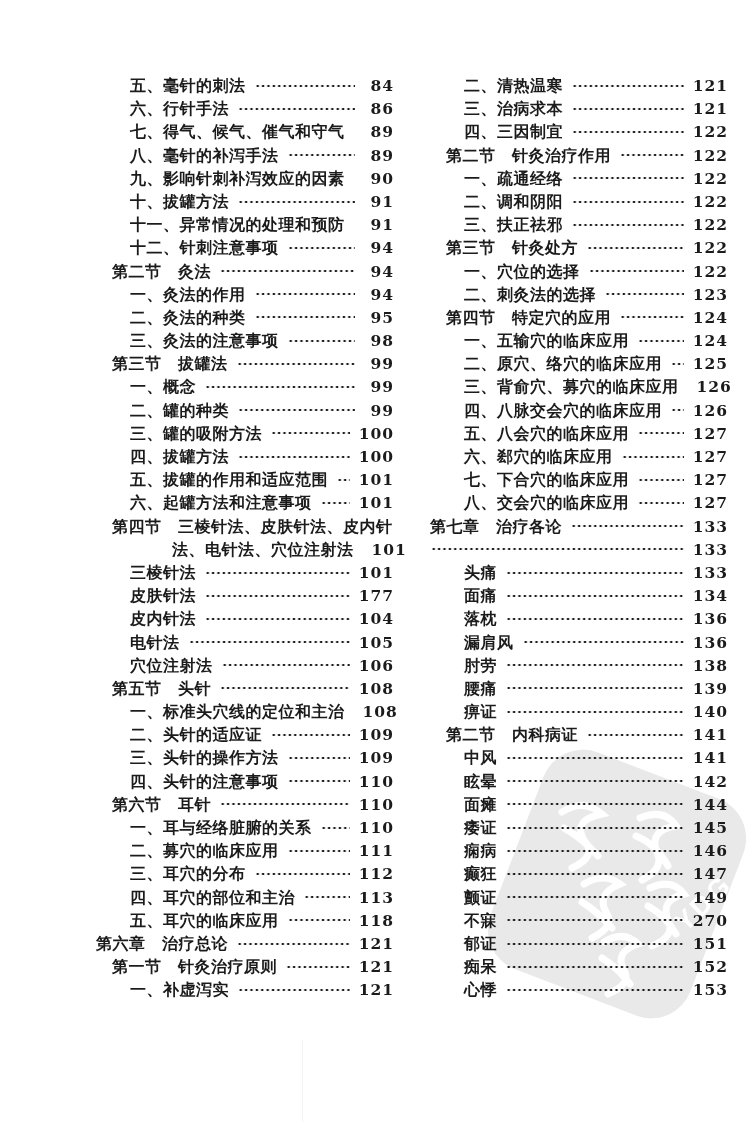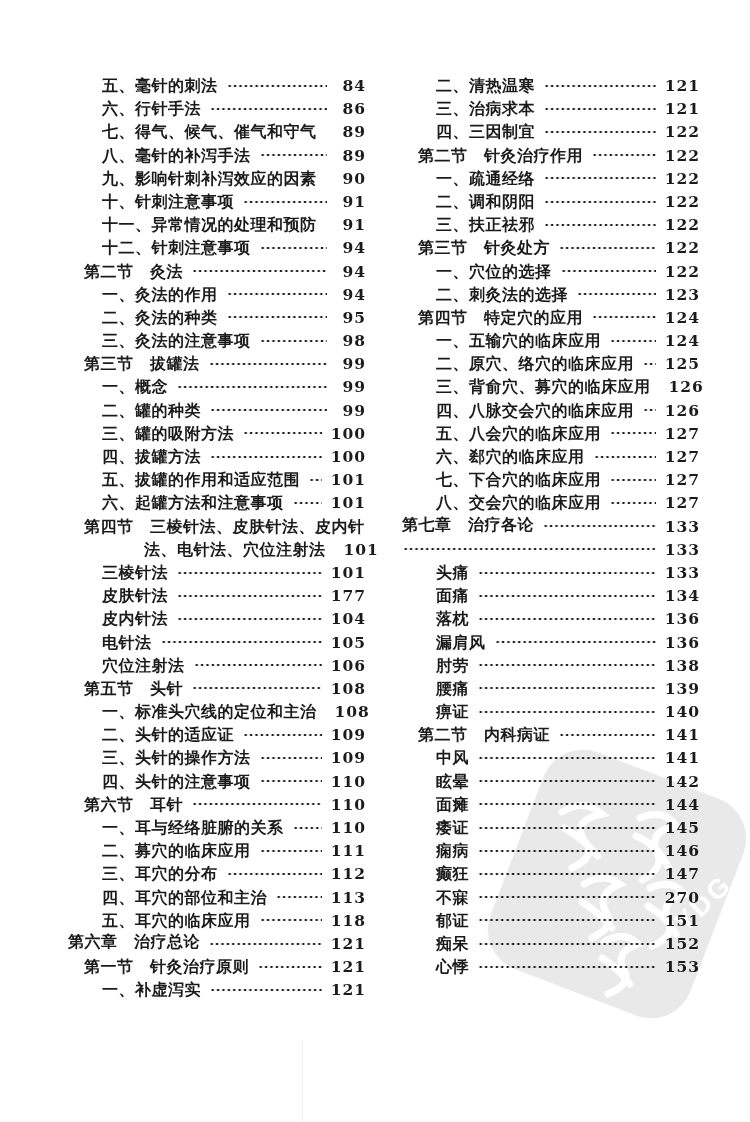--- a/index.html
+++ b/index.html
@@ -26,35 +26,35 @@
   .wm-glyphs { position:absolute; inset:0; }
   .wm-letters {
     position:absolute; left:178px; top:128px;
     transform:rotate(-44deg);
     color:#ffffff; font-weight:bold; font-size:27px; letter-spacing:3px;
     font-family:"Liberation Sans",sans-serif;
   }
 
   
   .col {
-    position:absolute; top:74px; width:306px; z-index:1;
+    position:absolute; top:74px; width:306px; z-index:1;margin-left:28px;
   }
   .col-left  { left:60px; }
   .col-right { left:394px; }
 
   .row {
     display:flex; align-items:center;
     height:23.2px;
     font-size:16px; font-weight:600;
     white-space:nowrap; letter-spacing:0.5px;
     line-height:23.2px;
   }
   .row .t { flex:0 0 auto; }
   .lv-chapter { font-weight:800; }
-  .lv-chapter .t { margin-left:8px;font-family:Liberation Mono, monospace;  }
+  .lv-chapter .t { margin-left:8px;  }
   .lv-section { font-weight:700; }
   .lv-section .t { margin-left:24px; }
   .lv-item .t  { margin-left:42px; }
   .lv-plain .t { margin-left:42px; }
   .lv-wrap .t  { margin-left:84px; }
 
   .dots {
     flex:1 1 auto; height:14px; margin:0 9px 0 9px; align-self:center;
     background-image:radial-gradient(circle, #1d1d1d 1.15px, transparent 1.55px);
     background-size:5.4px 14px;
@@ -116,21 +116,21 @@
         <span class="t">八、毫针的补泻手法</span>
         <span class="dots"></span>
         <span class="pg">89</span>
       </div>
       <div class="row lv-item">
         <span class="t">九、影响针刺补泻效应的因素</span>
         <span class="dots"></span>
         <span class="pg">90</span>
       </div>
       <div class="row lv-item">
-        <span class="t">十、针刺注意事项</span>
+        <span class="t">十、拔罐方法</span>
         <span class="dots"></span>
         <span class="pg">91</span>
       </div>
       <div class="row lv-item">
         <span class="t">十一、异常情况的处理和预防</span>
         <span class="dots"></span>
         <span class="pg">91</span>
       </div>
       <div class="row lv-item">
         <span class="t">十二、针刺注意事项</span>
@@ -467,20 +467,25 @@
         <span class="t">痫病</span>
         <span class="dots"></span>
         <span class="pg">146</span>
       </div>
       <div class="row lv-plain">
         <span class="t">癫狂</span>
         <span class="dots"></span>
         <span class="pg">147</span>
       </div>
       <div class="row lv-plain">
+        <span class="t">颤证</span>
+        <span class="dots"></span>
+        <span class="pg">149</span>
+      </div>
+      <div class="row lv-plain">
         <span class="t">不寐</span>
         <span class="dots"></span>
         <span class="pg">270</span>
       </div>
       <div class="row lv-plain">
         <span class="t">郁证</span>
         <span class="dots"></span>
         <span class="pg">151</span>
       </div>
       <div class="row lv-plain">

